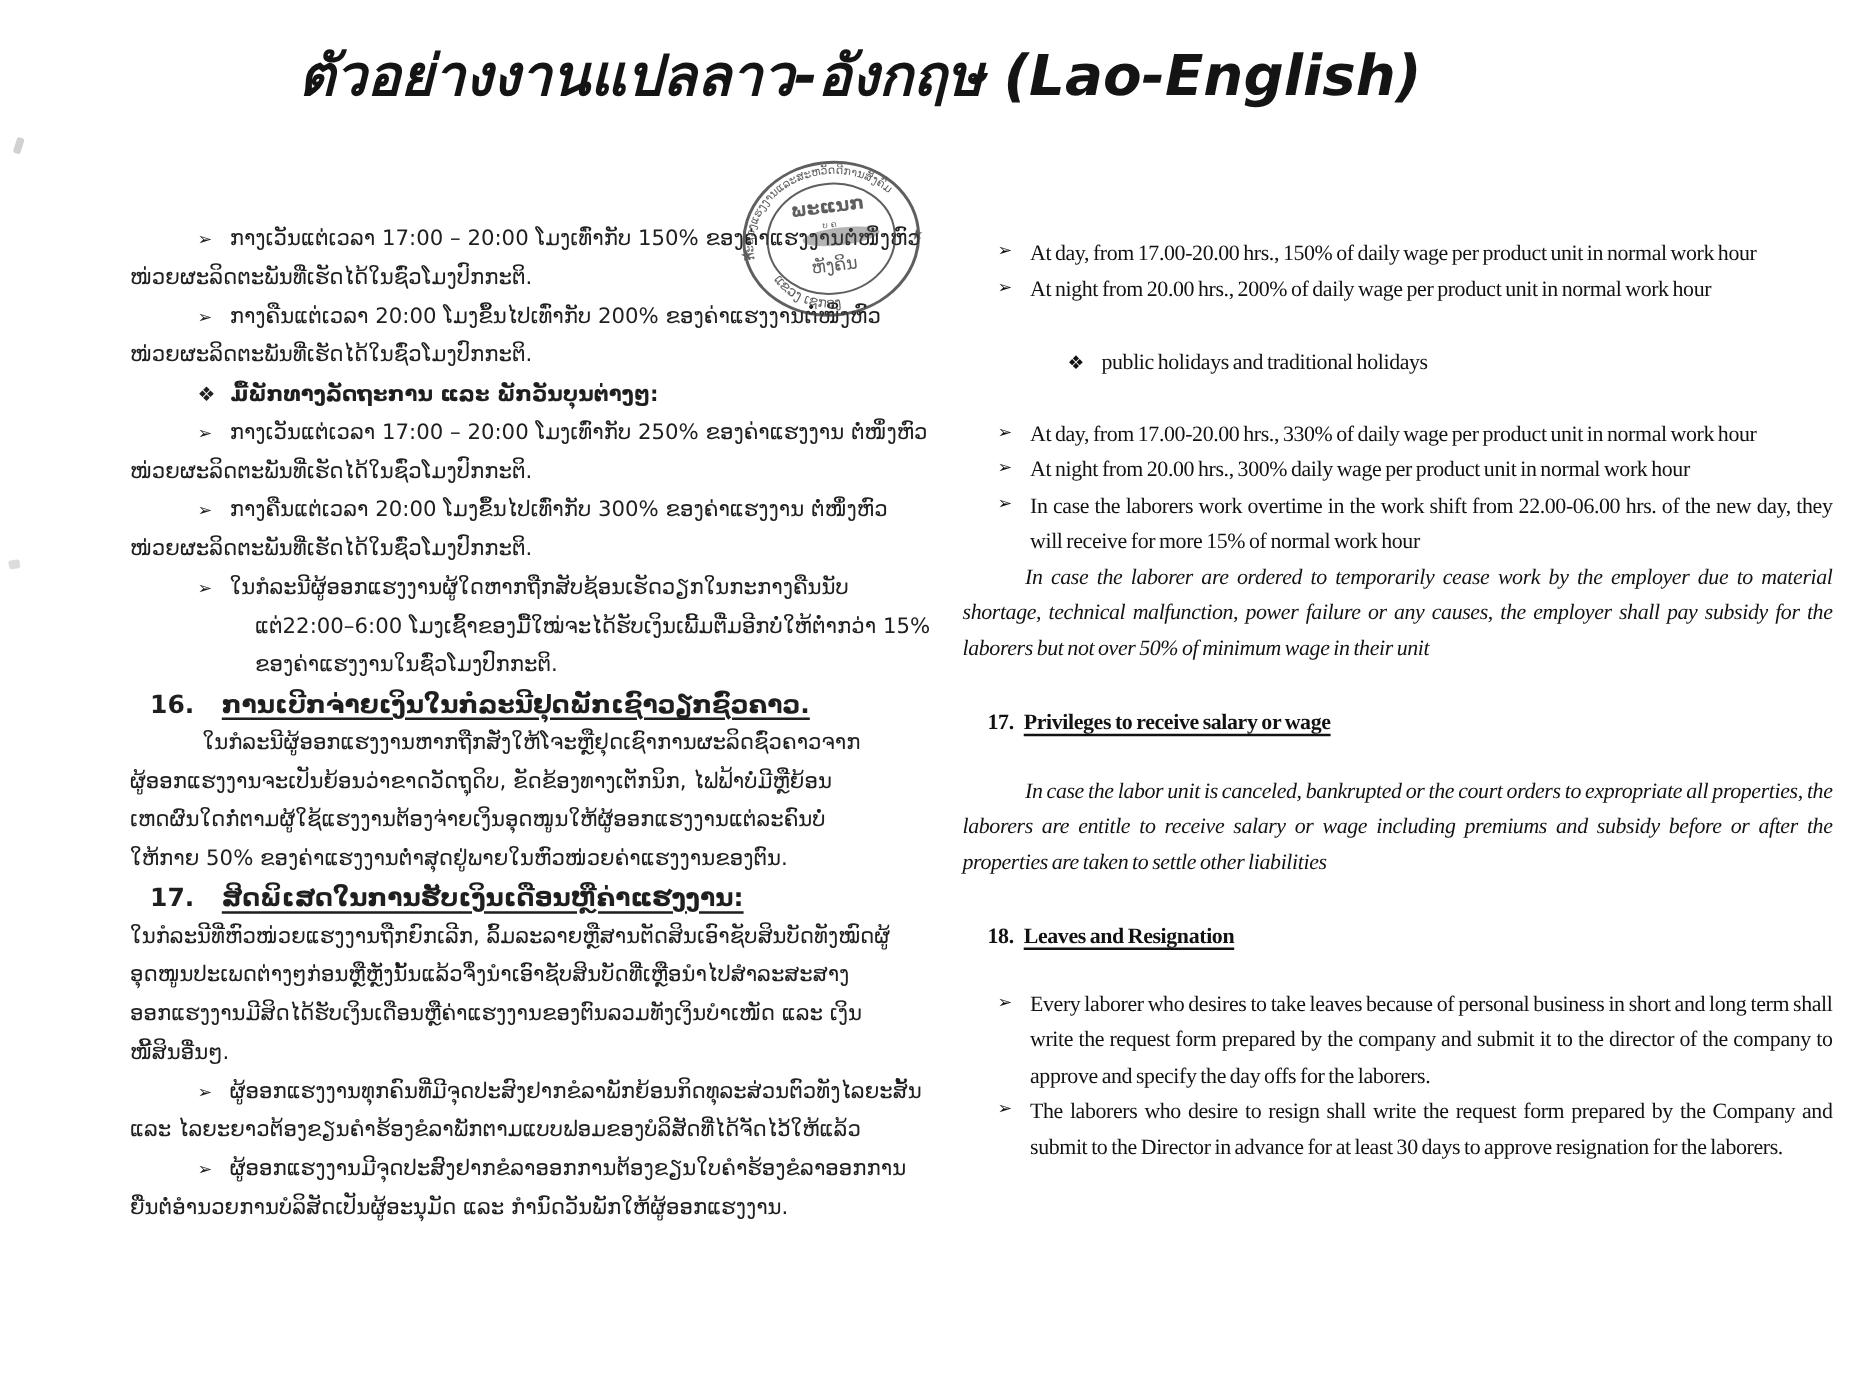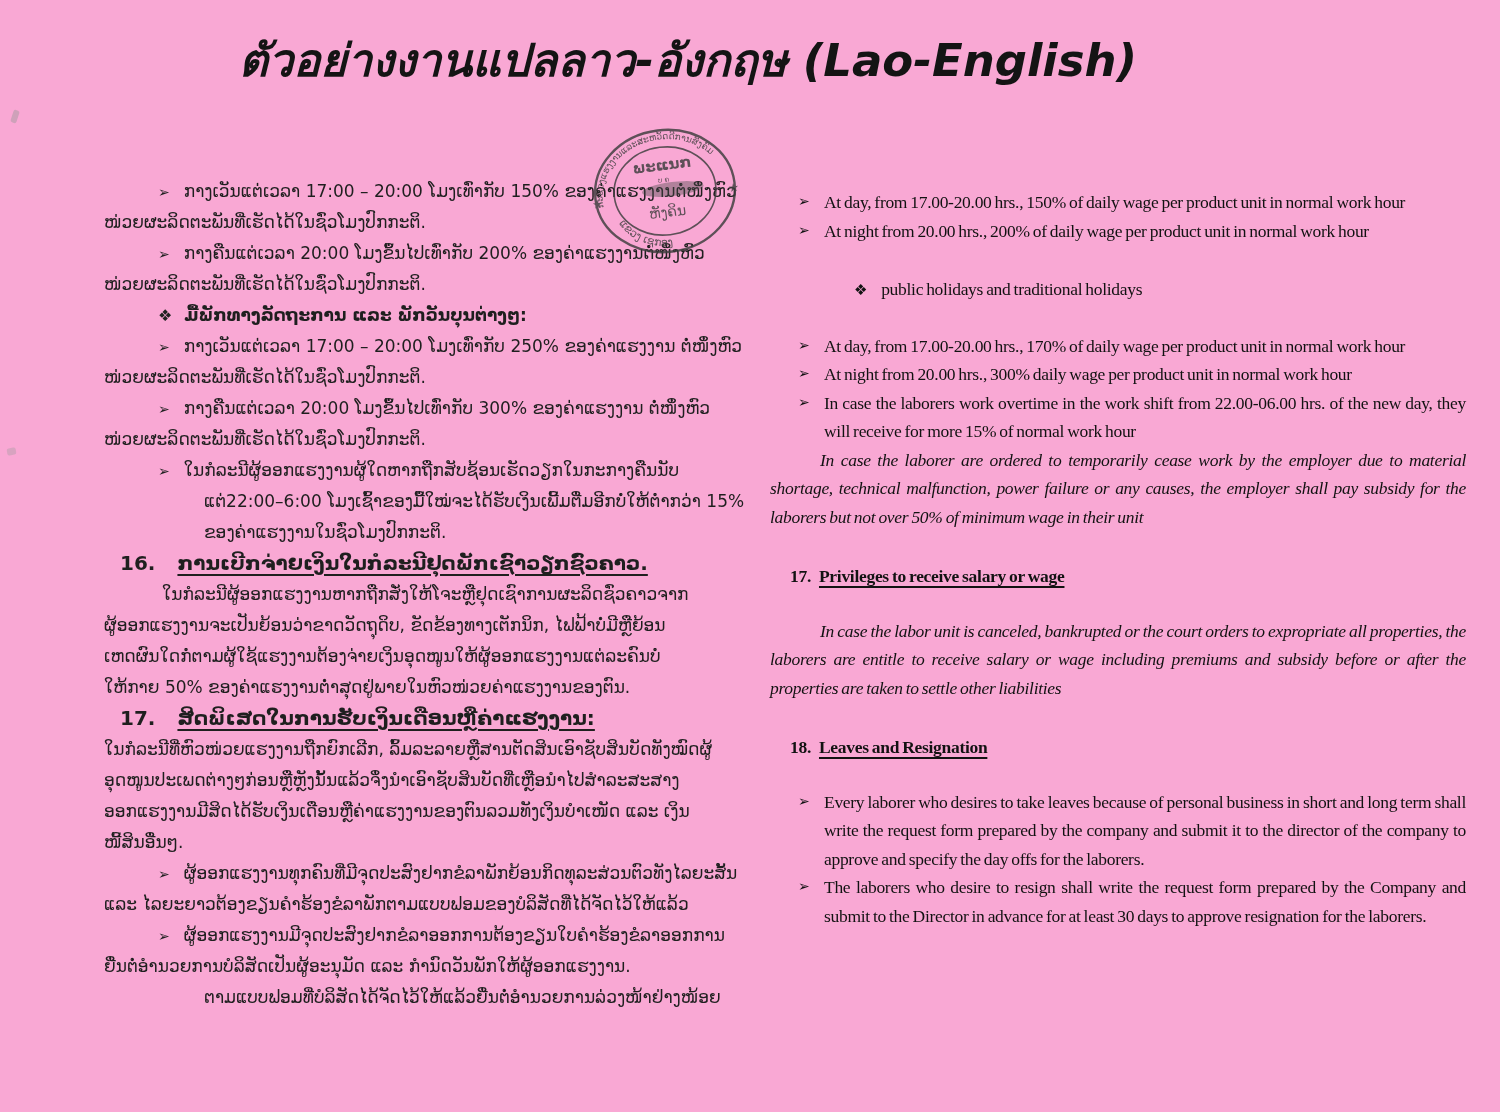--- a/index.html
+++ b/index.html
@@ -1,17 +1,17 @@
 <!DOCTYPE html>
 <html><head>
 <meta charset="utf-8">
 <style>
   html,body{margin:0;padding:0;background:#e8e8e8;}
   .page{
-    position:relative; width:1500px; height:1112px; background:#f9a8d4;
+    position:relative; width:1500px; height:1112px; background:#ffffff;
     overflow:hidden; color:#1c1c1c;
   }
   
   .doc-title{
     position:absolute; top:24px; left:0; width:100%;
     text-align:center; transform:translateX(-62px);
     font-family:"DejaVu Sans", sans-serif;
     font-size:45px; font-weight:bold; font-style:italic;
     color:#141414; letter-spacing:0px; margin:0;
   }
@@ -109,36 +109,35 @@
       <div class="l-line"><span class="tx">ໃຫ້ກາຍ 50% ຂອງຄ່າແຮງງານຕ່ຳສຸດຢູ່ພາຍໃນຫົວໜ່ວຍຄ່າແຮງງານຂອງຕົນ.</span></div>
       <div class="l-line l-head"><span class="num">17.</span><span class="ht">ສິດພິເສດໃນການຮັບເງິນເດືອນຫຼືຄ່າແຮງງານ:</span></div>
       <div class="l-line"><span class="tx">ໃນກໍລະນີທີ່ຫົວໜ່ວຍແຮງງານຖືກຍົກເລີກ, ລົ້ມລະລາຍຫຼືສານຕັດສິນເອົາຊັບສິນບັດທັງໝົດຜູ້</span></div>
       <div class="l-line"><span class="tx">ອຸດໜູນປະເພດຕ່າງໆກ່ອນຫຼືຫຼັງນັ້ນແລ້ວຈຶ່ງນຳເອົາຊັບສິນບັດທີ່ເຫຼືອນຳໄປສໍາລະສະສາງ</span></div>
       <div class="l-line"><span class="tx">ອອກແຮງງານມີສິດໄດ້ຮັບເງິນເດືອນຫຼືຄ່າແຮງງານຂອງຕົນລວມທັງເງິນບຳເໜັດ ແລະ ເງິນ</span></div>
       <div class="l-line"><span class="tx">ໜີ້ສິນອື່ນໆ.</span></div>
       <div class="l-line l-b"><span class="mk">➢</span><span class="tx">ຜູ້ອອກແຮງງານທຸກຄົນທີ່ມີຈຸດປະສົງຢາກຂໍລາພັກຍ້ອນກິດທຸລະສ່ວນຕົວທັງໄລຍະສັ້ນ</span></div>
       <div class="l-line"><span class="tx">ແລະ ໄລຍະຍາວຕ້ອງຂຽນຄຳຮ້ອງຂໍລາພັກຕາມແບບຟອມຂອງບໍລິສັດທີ່ໄດ້ຈັດໄວ້ໃຫ້ແລ້ວ</span></div>
       <div class="l-line l-b"><span class="mk">➢</span><span class="tx">ຜູ້ອອກແຮງງານມີຈຸດປະສົງຢາກຂໍລາອອກການຕ້ອງຂຽນໃບຄຳຮ້ອງຂໍລາອອກການ</span></div>
       <div class="l-line"><span class="tx">ຍື່ນຕໍ່ອຳນວຍການບໍລິສັດເປັນຜູ້ອະນຸມັດ ແລະ ກຳນົດວັນພັກໃຫ້ຜູ້ອອກແຮງງານ.</span></div>
-      <div class="l-line l-ind"><span class="tx">ຕາມແບບຟອມທີ່ບໍລິສັດໄດ້ຈັດໄວ້ໃຫ້ແລ້ວຍື່ນຕໍ່ອຳນວຍການລ່ວງໜ້າຢ່າງໜ້ອຍ</span></div>
     </div>
 
   <div class="eng-col" id="eng-col">
       <div class="r-bullet">
         <span class="mk">➢</span>
         <span class="bt">At day, from 17.00-20.00 hrs., 150% of daily wage per product unit in normal work hour</span>
       </div>
       <div class="r-bullet">
         <span class="mk">➢</span>
         <span class="bt">At night from 20.00 hrs., 200% of daily wage per product unit in normal work hour</span>
       </div>
       <div class="r-diamond"><span class="mk">❖</span><span class="bt">public holidays and traditional holidays</span></div>
       <div class="r-bullet">
         <span class="mk">➢</span>
-        <span class="bt">At day, from 17.00-20.00 hrs., 170% of daily wage per product unit in normal work hour</span>
+        <span class="bt">At day, from 17.00-20.00 hrs., 330% of daily wage per product unit in normal work hour</span>
       </div>
       <div class="r-bullet">
         <span class="mk">➢</span>
         <span class="bt">At night from 20.00 hrs., 300% daily wage per product unit in normal work hour</span>
       </div>
       <div class="r-bullet">
         <span class="mk">➢</span>
         <span class="bt">In case the laborers work overtime in the work shift from 22.00-06.00 hrs. of the new day, they will receive for more 15% of normal work hour</span>
       </div>
       <div class="r-para">In case the laborer are ordered to temporarily cease work by the employer due to material shortage, technical malfunction, power failure or any causes, the employer shall pay subsidy for the laborers but not over 50% of minimum wage in their unit</div>

